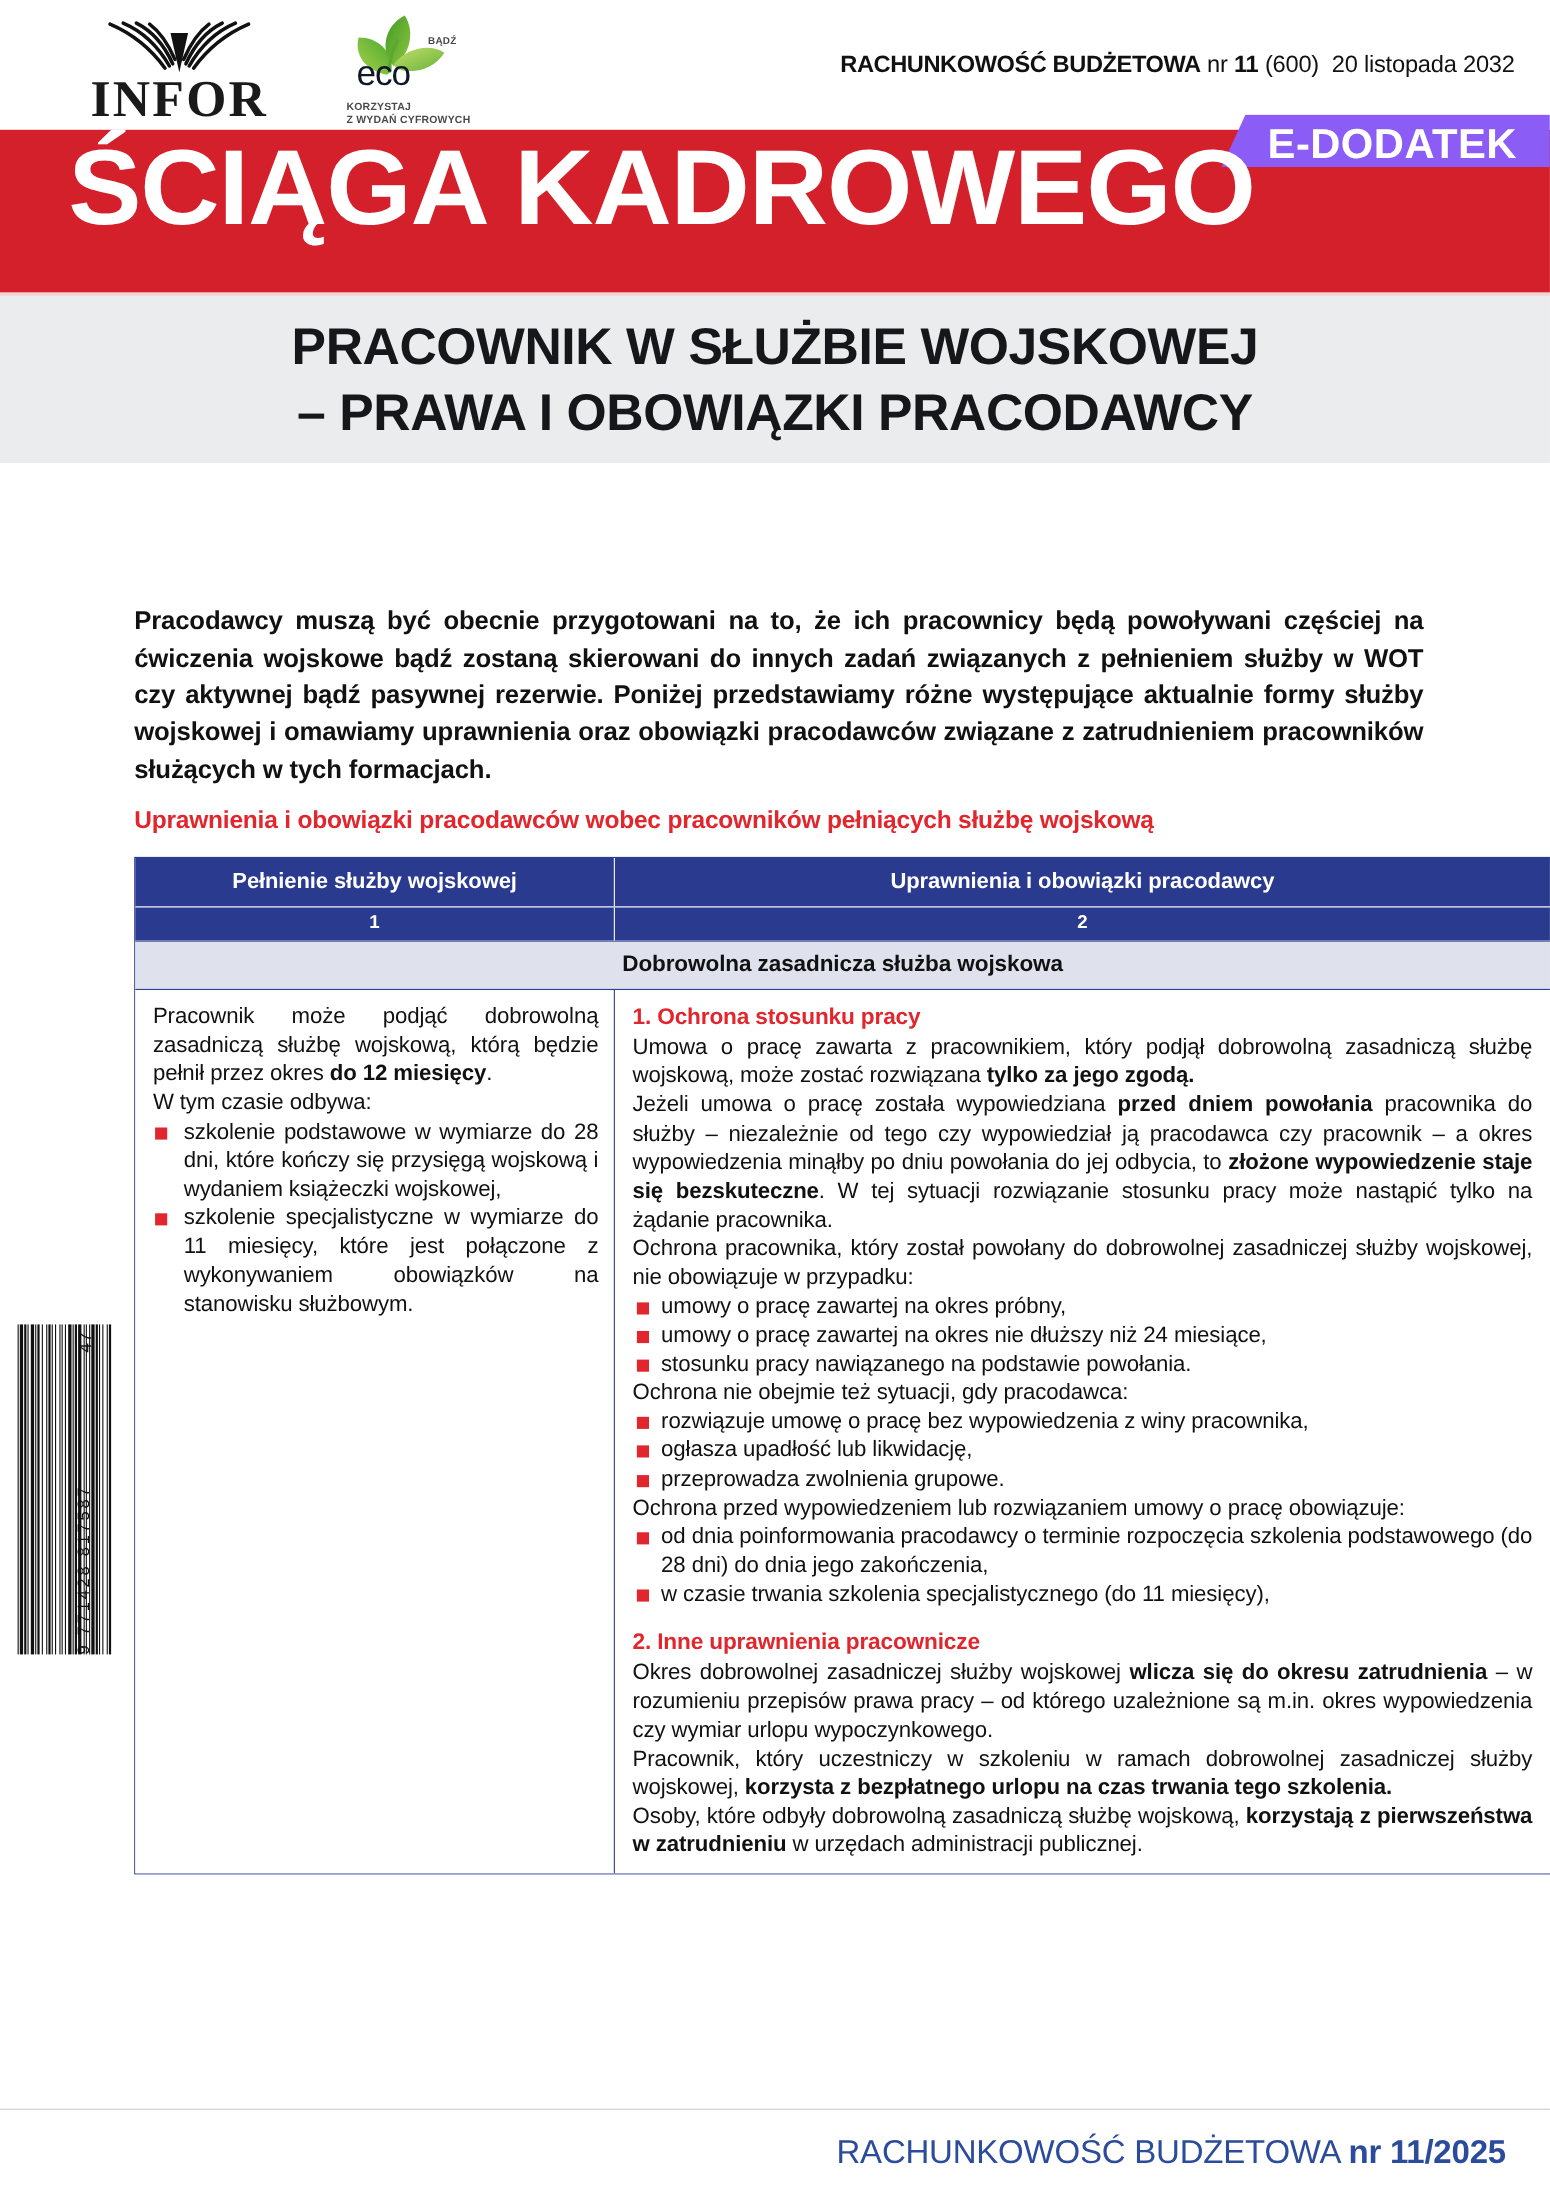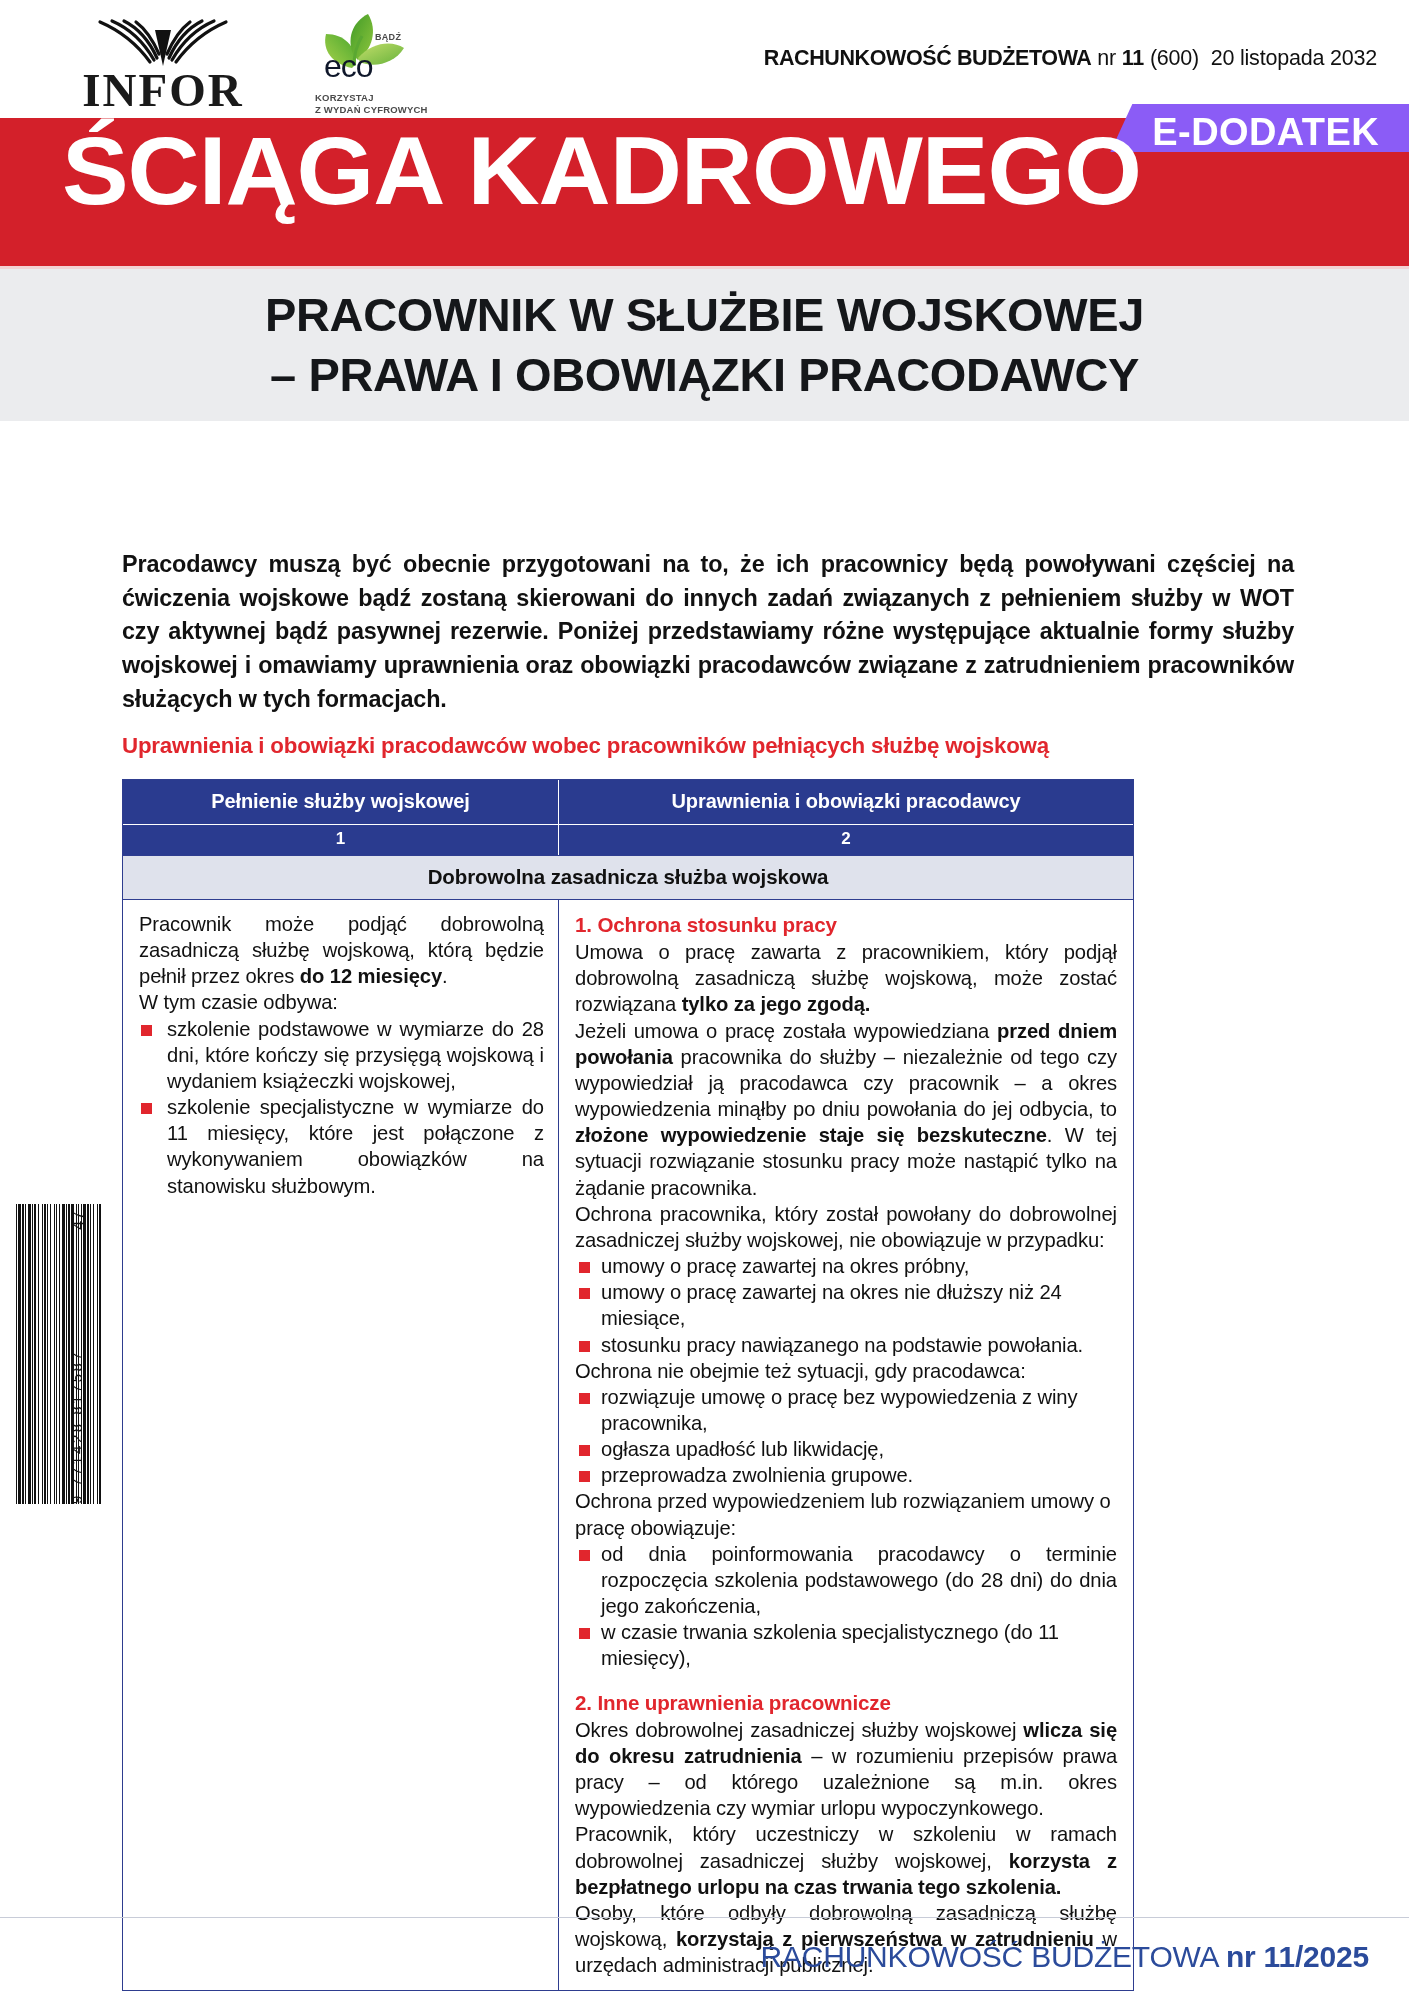--- a/index.html
+++ b/index.html
@@ -59,21 +59,21 @@
     left: 28px; top: 44px;
     font-family: "Liberation Sans", sans-serif;
     font-size: 32px;
     font-weight: 400;
     color: #0f172a;
     letter-spacing: -1px;
     line-height: 1;
   }
   .eco-badz {
     position: absolute;
-    left: 79px; top: 26px;
+    left: 93px; top: 26px;
     font-size: 9px;
     font-weight: 700;
     color: #4a4a4a;
     letter-spacing: .3px;
   }
   .eco-tag {
     position: absolute;
     left: 19px; top: 86px;
     font-size: 9.5px;
     font-weight: 700;
@@ -181,21 +181,21 @@
     font-size: 22.3px;
     font-weight: 700;
     letter-spacing: -.2px;
     white-space: nowrap;
   }
 
   
   .tbl {
     position: absolute;
     left: 122px; top: 779px;
-    width: 1012px;
+    width: 1288px;
     border: 1px solid #2e3d8f;
   }
   .thead-row {
     display: flex;
     background: #2a3b8f;
   }
   .thead-row .c1 {
     width: 436px;
     border-right: 1px solid #fff;
   }

